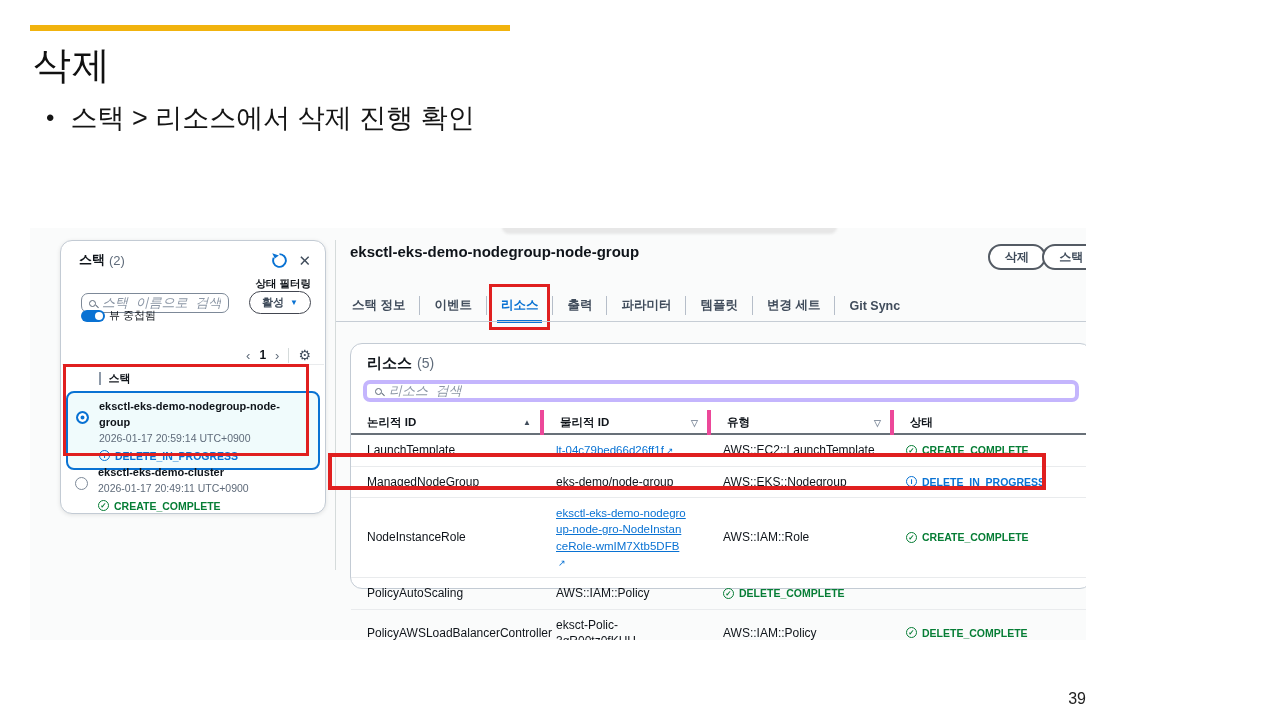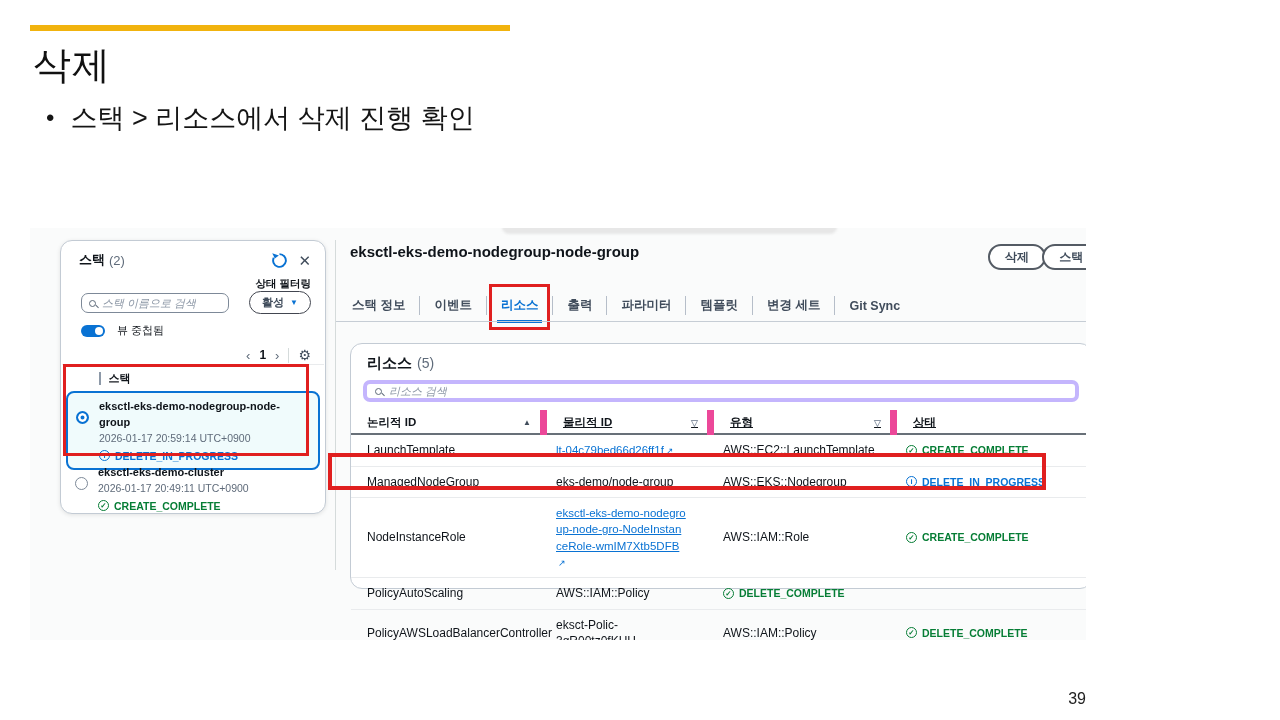--- a/index.html
+++ b/index.html
@@ -27,24 +27,24 @@
   .card-pad { position:absolute; left:18px; right:14px; top:0; }
   #stacks-head { top:10px; display:flex; align-items:center; }
   #stacks-title { font-size:13px; font-weight:700; }
   #stacks-count { font-size:13px; color:#5f6b7a; margin-left:4px; }
   #stacks-icons { margin-left:auto; display:flex; align-items:center; gap:10px; }
   #close-x { font-size:15px; color:#414d5c; line-height:1; cursor:pointer; }
   #status-filter-label { top:36px; right:14px; left:auto; font-size:10.5px; font-weight:700; text-align:right; }
   #stacks-search { top:52px; left:20px; width:148px; height:20px; border:1px solid #7d8998; border-radius:7px; background:#fff; display:flex; align-items:center; gap:6px; padding:0 7px; }
   .mag { width:7px; height:7px; border:1.4px solid #5f6b7a; border-radius:50%; position:relative; display:inline-block; flex:0 0 auto; }
   .mag::after { content:""; position:absolute; width:4px; height:1.4px; background:#5f6b7a; transform:rotate(45deg); right:-3.5px; bottom:-1.5px; }
-  .ph { font-size:11px; font-style:italic; color:#8b96a5; white-space:nowrap; overflow:hidden; }
+  .ph { font-size:13px; font-style:italic; color:#8b96a5; white-space:nowrap; overflow:hidden;font-family:Liberation Mono, monospace; }
   #filter-dd { top:50px; left:auto; right:14px; width:62px; height:23px; border:1.5px solid #424650; border-radius:12px; background:#fff; display:flex; align-items:center; justify-content:center; gap:6px; font-size:11px; font-weight:600; color:#414d5c; }
   #filter-caret { color:#0972d3; font-size:8px; }
-  #toggle-row { top:82px; left:20px; display:flex; align-items:center; gap:12px; }
+  #toggle-row { top:67px; left:20px; display:flex; align-items:center; gap:4px; }
   #toggle { width:24px; height:12px; border-radius:7px; background:#0972d3; position:relative; }
   #toggle::after { content:""; position:absolute; right:2px; top:2px; width:8px; height:8px; border-radius:50%; background:#fff; }
   #toggle-label { font-size:11px; color:#0f141a; }
   #pager-row { top:106px; right:14px; left:auto; display:flex; align-items:center; gap:9px; font-size:12px; color:#5f6b7a; }
   #pager-row .pg { font-size:13px; }
   #page-current { color:#0f141a; font-weight:700; }
   #pager-div { width:1px; height:15px; background:#d5dbdb; }
   #gear { font-size:14px; color:#414d5c; }
   #list-rule { top:123px; left:1px; right:1px; height:1px; background:#e9ebed; position:absolute; }
   #list-head { top:130px; left:38px; display:flex; align-items:center; gap:8px; }
@@ -78,21 +78,21 @@
   #res-card { left:320px; top:115px; width:742px; height:246px; background:#fff; border:1px solid #c3cbd4; border-radius:12px; }
   #res-head { position:absolute; left:16px; top:10px; display:flex; align-items:baseline; gap:5px; }
   #res-title { font-size:15px; font-weight:700; }
   #res-count { font-size:14px; color:#5f6b7a; }
   #res-search { position:absolute; left:12px; top:36px; width:716px; height:22px; border:4px solid #c4b5fd; border-radius:7px; display:flex; align-items:center; gap:7px; padding:0 8px; background:#fff; }
   .rgrid { display:grid; grid-template-columns:189px 167px 183px 1fr; align-items:center; }
   #res-thead { position:absolute; left:0; right:0; top:66px; height:25px; border-bottom:2px solid #687078; font-size:11.5px; font-weight:700; }
   .th { position:relative; height:25px; display:flex; align-items:center; padding-left:16px; }
   .th .sort { margin-left:auto; margin-right:9px; font-size:8px; color:#414d5c; }
   .th .filt { margin-left:auto; margin-right:9px; font-size:9px; color:#8b96a5; }
-  .th + .th { border-left:7px solid #ec4899;text-decoration:underline; }
+  .th + .th { border-left:4px solid #ec4899; }
   #res-tbody { position:absolute; left:0; right:0; top:91px; }
   .tr { border-bottom:1px solid #e9ebed; font-size:12px; }
   .tr:last-child { border-bottom:none; }
   .td { padding:7px 10px 7px 16px; line-height:1.35; }
   .link { color:#0972d3; text-decoration:underline; font-size:11.5px; word-break:break-all; display:inline; }
   .wrapcell { max-width:156px; }
   .ext { font-size:9px; color:#0972d3; text-decoration:none; margin-left:2px; }
   .st { display:flex; align-items:center; gap:5px; font-size:10.5px; font-weight:700; white-space:nowrap; }
 
   #list-redbox { left:33px; top:136px; width:246px; height:92px; }

